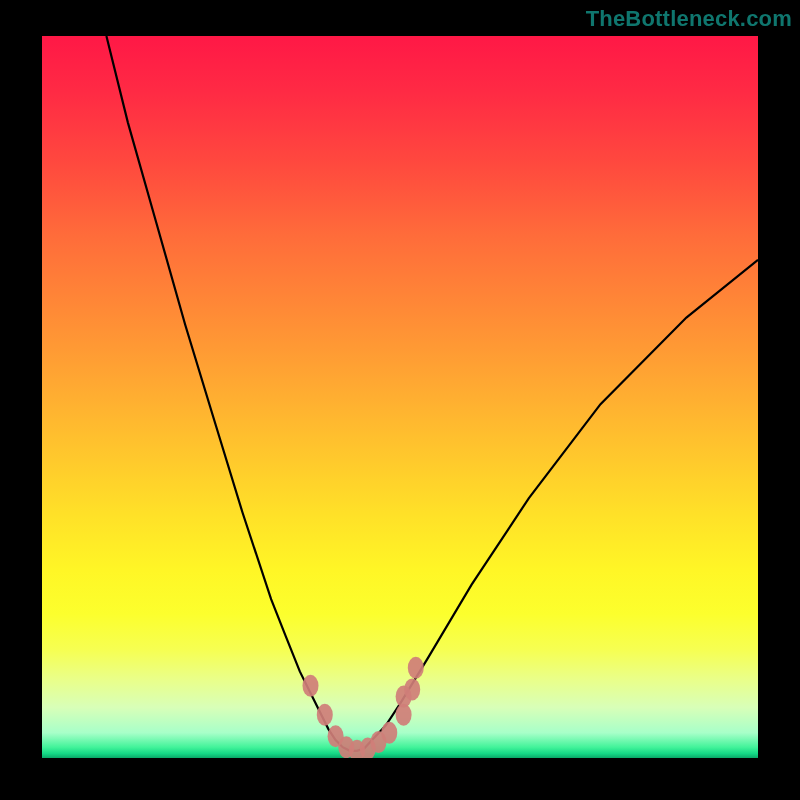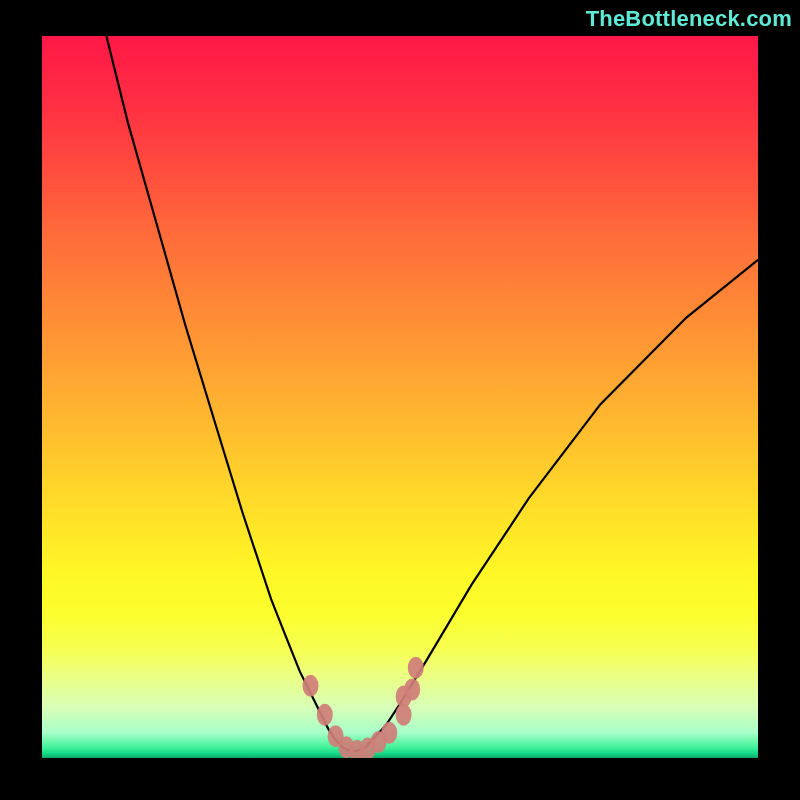--- a/index.html
+++ b/index.html
@@ -40,21 +40,21 @@
       #14d885 99.4%,
       #0aa868 100%
     );
   }
   .watermark {
     position: absolute;
     top: 6px;
     right: 8px;
     font-size: 22px;
     font-weight: 600;
-    color: #5eead4;
+    color: #0f766e;
     letter-spacing: 0.2px;
   }
   svg.curve {
     position: absolute;
     left: 0;
     top: 0;
     width: 716px;
     height: 722px;
   }
   .dot {

